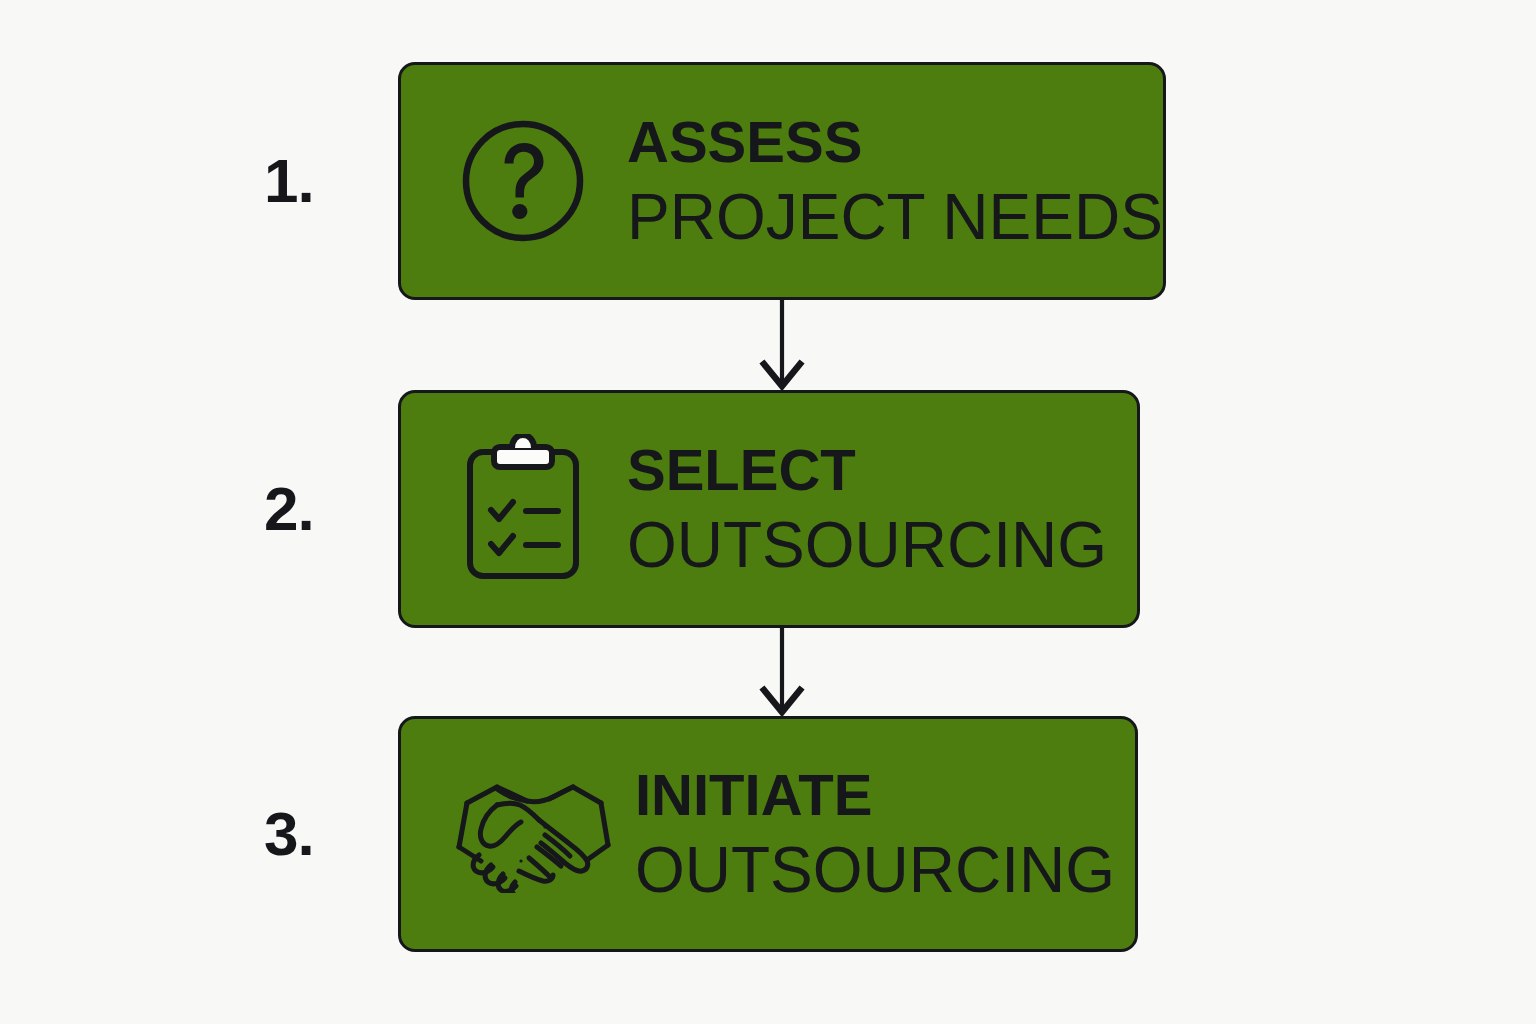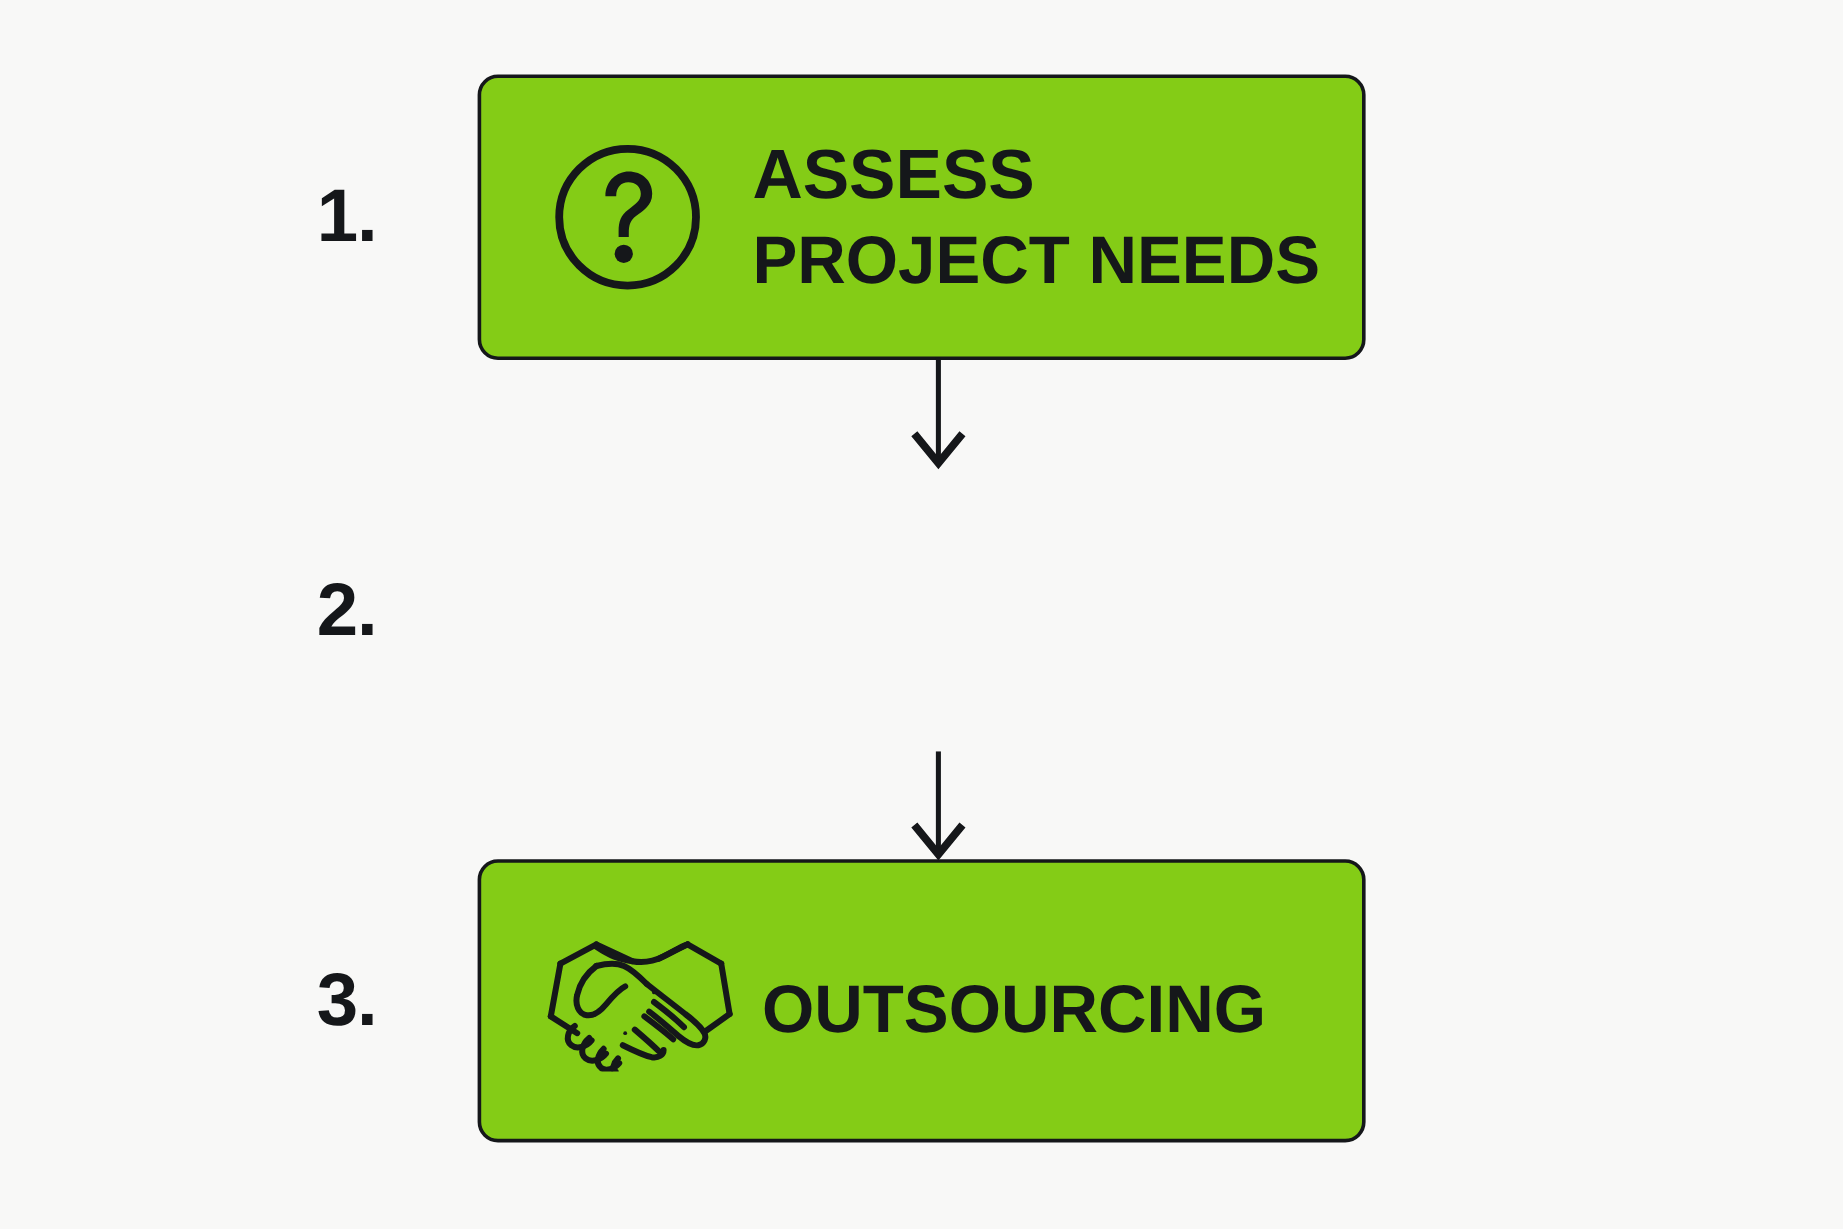--- a/index.html
+++ b/index.html
@@ -43,21 +43,21 @@
     box-sizing: border-box;
     user-select: none;
   }
 
   .step-box {
     flex: 1 1 auto;
     height: 100%;
     box-sizing: border-box;
     border: 3.2px solid #15171a;
     border-radius: 17px;
-    background: #84cc16;
+    background: #4d7c0f;
     display: flex;
     align-items: center;
     padding-left: 52px;
   }
 
   .step-icon {
     flex: 0 0 auto;
     width: 140px;
     height: 150px;
     display: flex;
@@ -77,22 +77,22 @@
   #step-3 .step-text { margin-left: 22px; }
 
   .title-line {
     font-size: 58px;
     font-weight: 700;
     color: #15171a;
     letter-spacing: 0px;
     white-space: nowrap;
   }
   .sub-line {
-    font-size: 56px;
-    font-weight: 700;
+    font-size: 64px;
+    font-weight: 400;
     color: #15171a;
     letter-spacing: 0px;
     white-space: nowrap;
     margin-top: 14px;
   }
 
   
   .connector {
     position: absolute;
     left: 742px;
@@ -126,20 +126,42 @@
 
   <div class="connector" id="connector-1">
     <svg width="80" height="94" viewBox="0 0 80 94" fill="none">
       <line x1="40" y1="0" x2="40" y2="88" stroke="#15171a" stroke-width="4.2"></line>
       <polyline points="22,66 40,88 58,66" stroke="#15171a" stroke-width="6.5" fill="none" stroke-linecap="square" stroke-linejoin="miter"></polyline>
     </svg>
   </div>
 
   <div class="step-row" id="step-2">
     <div class="step-number">2.</div>
+    <div class="step-box">
+      <div class="step-icon">
+        <svg width="126" height="150" viewBox="0 0 126 150" fill="none">
+
+          <rect x="10" y="18" width="106" height="124" rx="13" ry="13" stroke="#15171a" stroke-width="6" fill="none"></rect>
+
+          <path d="M40 13 L86 13 C89.5 13 92 15.5 92 19 L92 27 C92 30.5 89.5 33 86 33 L40 33 C36.5 33 34 30.5 34 27 L34 19 C34 15.5 36.5 13 40 13 Z" stroke="#15171a" stroke-width="6" fill="#fbfbfa"></path>
+
+          <path d="M52 14 C52 6 57 1 63 1 C69 1 74 6 74 14" stroke="#15171a" stroke-width="6" fill="#fbfbfa"></path>
+
+          <polyline points="31,76 39,85 53,68" stroke="#15171a" stroke-width="6" fill="none" stroke-linecap="round" stroke-linejoin="round"></polyline>
+          <line x1="66" y1="77" x2="98" y2="77" stroke="#15171a" stroke-width="6" stroke-linecap="round"></line>
+
+          <polyline points="31,110 39,119 53,102" stroke="#15171a" stroke-width="6" fill="none" stroke-linecap="round" stroke-linejoin="round"></polyline>
+          <line x1="66" y1="111" x2="98" y2="111" stroke="#15171a" stroke-width="6" stroke-linecap="round"></line>
+        </svg>
+      </div>
+      <div class="step-text">
+        <div class="title-line">SELECT</div>
+        <div class="sub-line">OUTSOURCING</div>
+      </div>
+    </div>
   </div>
 
   <div class="connector" id="connector-2">
     <svg width="80" height="92" viewBox="0 0 80 92" fill="none">
       <line x1="40" y1="0" x2="40" y2="86" stroke="#15171a" stroke-width="4.2"></line>
       <polyline points="22,64 40,86 58,64" stroke="#15171a" stroke-width="6.5" fill="none" stroke-linecap="square" stroke-linejoin="miter"></polyline>
     </svg>
   </div>
 
   <div class="step-row" id="step-3">
@@ -174,18 +196,19 @@
           <path d="M26 80 C20 84 18 92 23 96 C28 100 36 97 40 92"></path>
           <path d="M38 90 C32 95 30 103 35 107 C40 111 48 108 52 103"></path>
           <path d="M50 99 C45 104 43 111 48 115 C52 118 59 116 63 111"></path>
           <path d="M62 107 C58 111 57 116 60 118"></path>
 
           <circle cx="92" cy="52" r="1.6" fill="#15171a" stroke="none"></circle>
           <circle cx="68" cy="86" r="1.6" fill="#15171a" stroke="none"></circle>
         </svg>
       </div>
       <div class="step-text">
+        <div class="title-line">INITIATE</div>
         <div class="sub-line">OUTSOURCING</div>
       </div>
     </div>
   </div>
 
 </div>
 
 </body></html>

